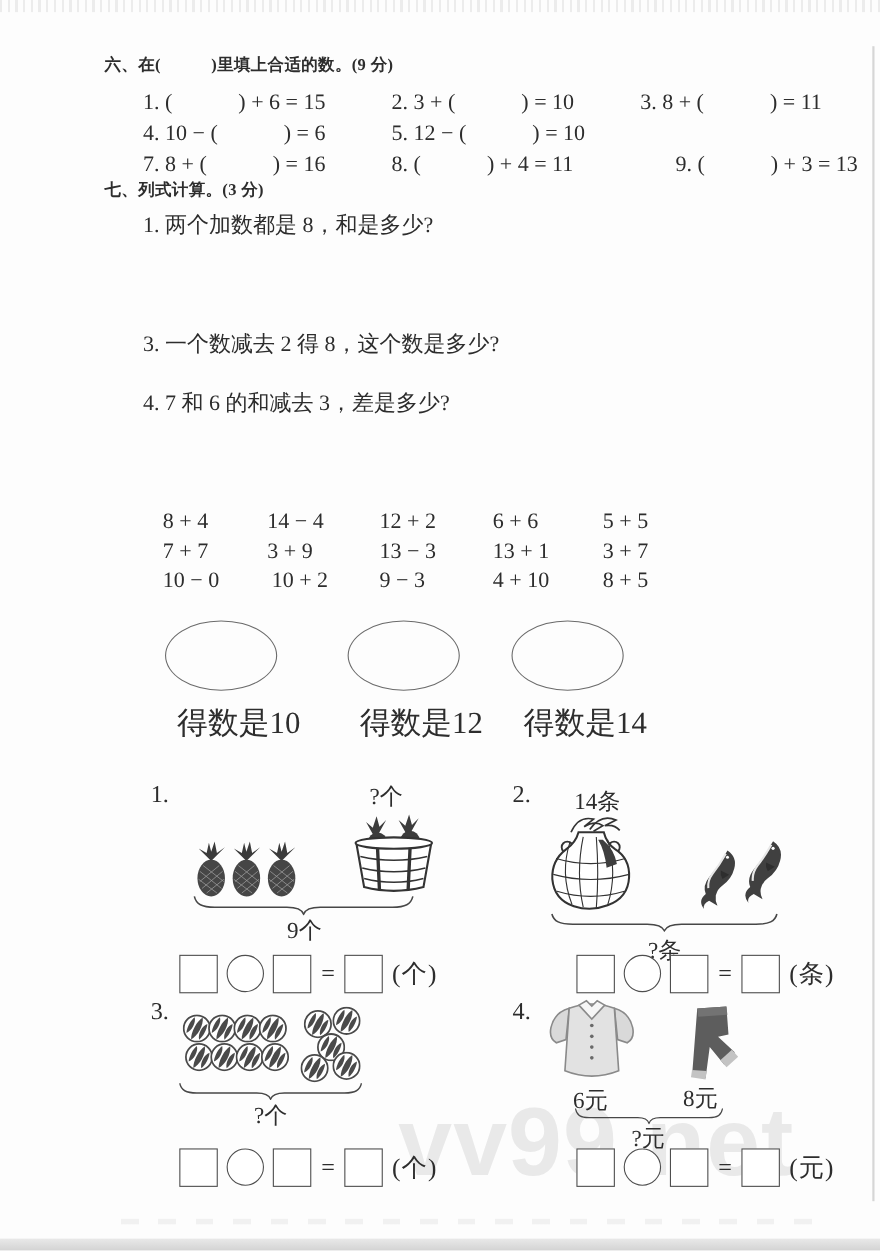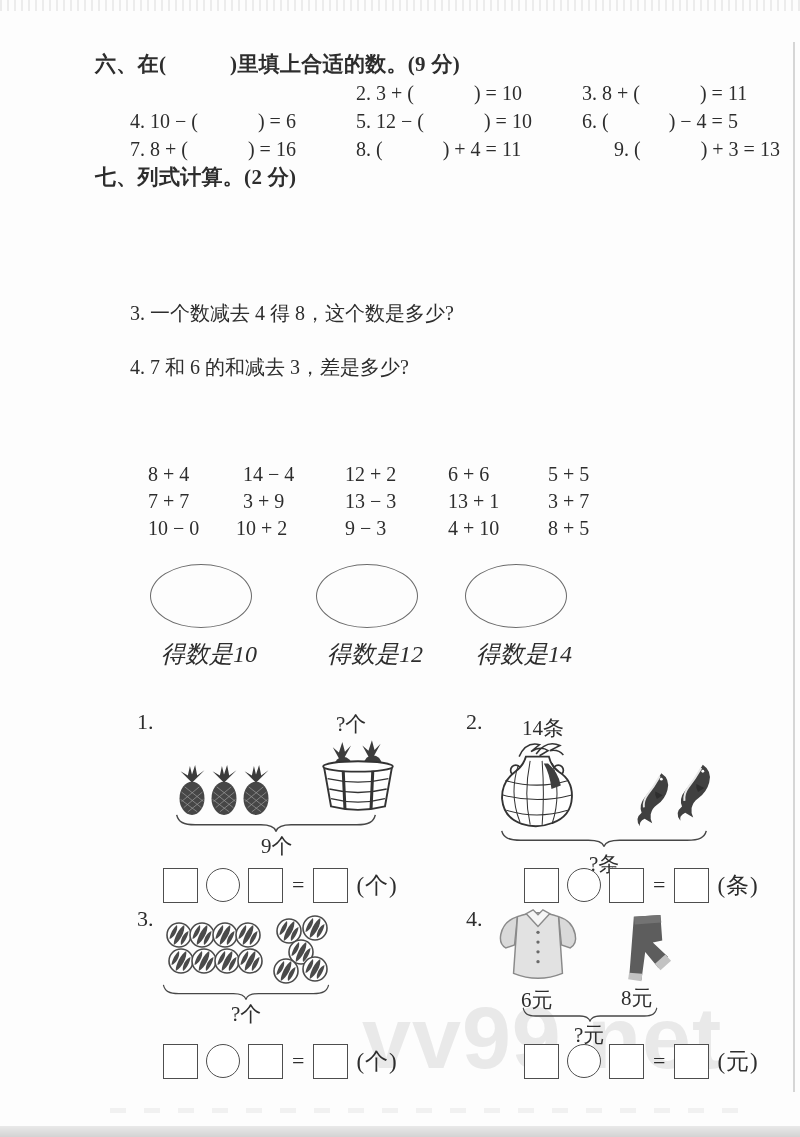--- a/index.html
+++ b/index.html
@@ -18,69 +18,70 @@
   .bleed {
     position:absolute; left:110px; top:1108px; width:630px; height:5px;
     background:repeating-linear-gradient(90deg,#f1f1f1 0 16px,transparent 16px 34px);
   }
   .watermark {
     position:absolute; left:362px; top:994px;
     font-family:"Liberation Sans","DejaVu Sans",sans-serif;
     font-weight:bold; font-size:88px; line-height:1; letter-spacing:1px;
     color:#e9e9e9; user-select:none;
   }
-  .sec-title { position:absolute; font-size:21px; font-weight:bold; white-space:nowrap; letter-spacing:0.3px; }
+  .sec-title { position:absolute; font-size:15px; font-weight:bold; white-space:nowrap; letter-spacing:0.3px; }
   .q-item { position:absolute; font-size:20px; white-space:pre; line-height:1.25; }
   .expr { position:absolute; font-size:20px; white-space:nowrap; }
   .oval { position:absolute; width:100px; height:62px; border:1.4px solid #6b6b6b; border-radius:50%; background:transparent; }
-  .oval-label { position:absolute; font-size:24px; white-space:nowrap;font-style:italic; }
+  .oval-label { position:absolute; font-size:28px; white-space:nowrap; }
   .fig-num { position:absolute; font-size:22px; }
   .fig-label { position:absolute; font-size:21px; white-space:nowrap; }
   .brace { position:absolute; }
   .icon { position:absolute; }
   .eq-row { position:absolute; display:flex; align-items:center; gap:8px; height:38px; }
   .eq-box { width:35px; height:35px; border:1.6px solid #4e4e4e; background:#fff; box-sizing:border-box; }
   .eq-circle { width:34px; height:34px; border:1.6px solid #4e4e4e; border-radius:50%; background:#fff; box-sizing:border-box; }
   .eq-sign { font-size:22px; padding:0 1px; }
   .eq-unit { font-size:23px; letter-spacing:1px; white-space:nowrap; }
 </style>
 </head>
 <body>
 
 <div id="page">
 
   <div class="perf"></div>
   <div class="watermark">vv99.net</div>
 
   <div class="sec-title" style="left:95px;top:50px">六、在(　　　)里填上合适的数。(9 分)</div>
+  <div class="q-item" style="left:130px;top:81px">1. (　　　) + 6 = 15</div>
   <div class="q-item" style="left:356px;top:81px">2. 3 + (　　　) = 10</div>
   <div class="q-item" style="left:582px;top:81px">3. 8 + (　　　) = 11</div>
   <div class="q-item" style="left:130px;top:109px">4. 10 − (　　　) = 6</div>
   <div class="q-item" style="left:356px;top:109px">5. 12 − (　　　) = 10</div>
-  <div class="q-item" style="left:582px;top:109px">6. (　　　) − 4 = 5</div>
   <div class="q-item" style="left:130px;top:137px">7. 8 + (　　　) = 16</div>
   <div class="q-item" style="left:356px;top:137px">8. (　　　) + 4 = 11</div>
   <div class="q-item" style="left:614px;top:137px">9. (　　　) + 3 = 13</div>
 
-  <div class="sec-title" style="left:95px;top:163px">七、列式计算。(2 分)</div>
-  <div class="q-item" style="left:130px;top:301px">3. 一个数减去 4 得 8，这个数是多少?</div>
+  <div class="sec-title" style="left:95px;top:163px">七、列式计算。(3 分)</div>
+  <div class="q-item" style="left:130px;top:193px">1. 两个加数都是 8，和是多少?</div>
+  <div class="q-item" style="left:130px;top:301px">3. 一个数减去 2 得 8，这个数是多少?</div>
   <div class="q-item" style="left:130px;top:355px">4. 7 和 6 的和减去 3，差是多少?</div>
 
   <div class="expr" style="left:148px;top:463px">8 + 4</div>
   <div class="expr" style="left:243px;top:463px">14 − 4</div>
   <div class="expr" style="left:345px;top:463px">12 + 2</div>
   <div class="expr" style="left:448px;top:463px">6 + 6</div>
   <div class="expr" style="left:548px;top:463px">5 + 5</div>
   <div class="expr" style="left:148px;top:490px">7 + 7</div>
   <div class="expr" style="left:243px;top:490px">3 + 9</div>
   <div class="expr" style="left:345px;top:490px">13 − 3</div>
   <div class="expr" style="left:448px;top:490px">13 + 1</div>
   <div class="expr" style="left:548px;top:490px">3 + 7</div>
   <div class="expr" style="left:148px;top:517px">10 − 0</div>
-  <div class="expr" style="left:236px;top:517px">10 + 2</div>
+  <div class="expr" style="left:247px;top:517px">10 + 2</div>
   <div class="expr" style="left:345px;top:517px">9 − 3</div>
   <div class="expr" style="left:448px;top:517px">4 + 10</div>
   <div class="expr" style="left:548px;top:517px">8 + 5</div>
 
   <div class="oval" style="left:150px;top:564px"></div>
   <div class="oval" style="left:316px;top:564px"></div>
   <div class="oval" style="left:465px;top:564px"></div>
   <div class="oval-label" style="left:161px;top:638px">得数是10</div>
   <div class="oval-label" style="left:327px;top:638px">得数是12</div>
   <div class="oval-label" style="left:476px;top:638px">得数是14</div>

